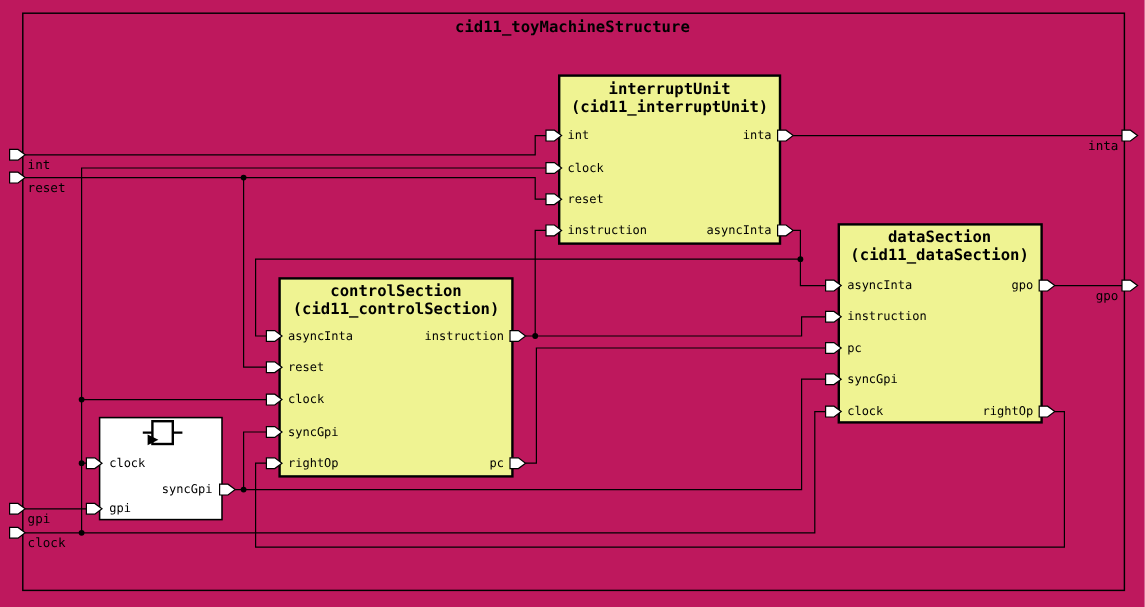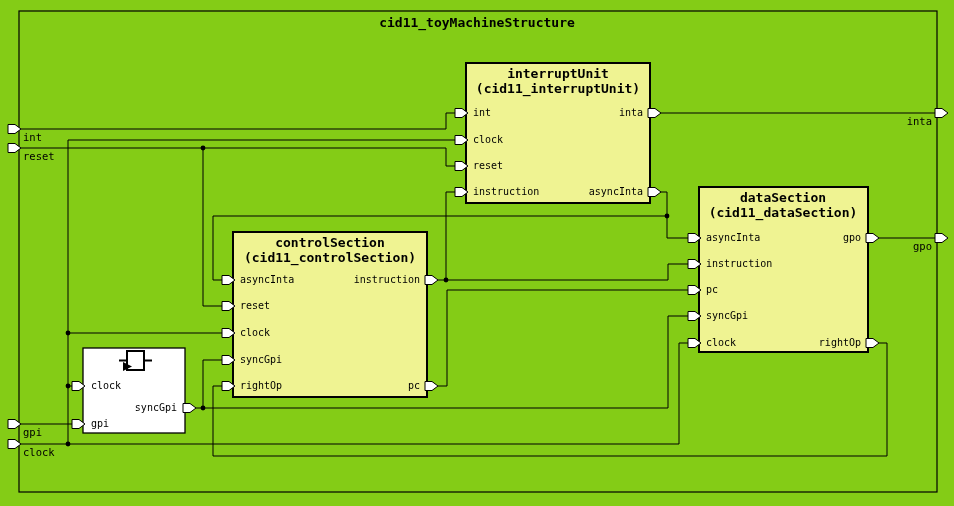--- a/index.html
+++ b/index.html
@@ -1,16 +1,16 @@
 <!DOCTYPE html>
 <html><head>
 <meta charset="utf-8">
 <style>
   html,body{margin:0;padding:0;background:#ffffff;}
-  .canvas-wrap{width:954px;height:506px;background:#84cc16;position:relative;}
+  .canvas-wrap{width:954px;height:506px;background:#be185d;position:relative;}
   svg{display:block;}
   .t-title{font:bold 13px "DejaVu Sans Mono", monospace;fill:#000000;}
   .t-port{font:10px "DejaVu Sans Mono", monospace;fill:#000000;}
   .t-ext{font:10.5px "DejaVu Sans Mono", monospace;fill:#000000;}
   .wire{stroke:#000000;stroke-width:1;fill:none;}
   .block{stroke:#000000;stroke-width:2;}
   .smallblock{stroke:#000000;stroke-width:1.3;fill:#ffffff;}
   .dot{fill:#000000;stroke:none;}
 </style>
 </head>

